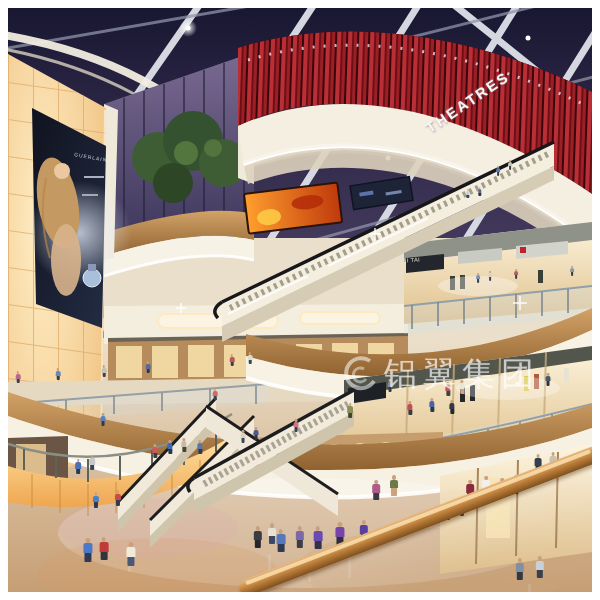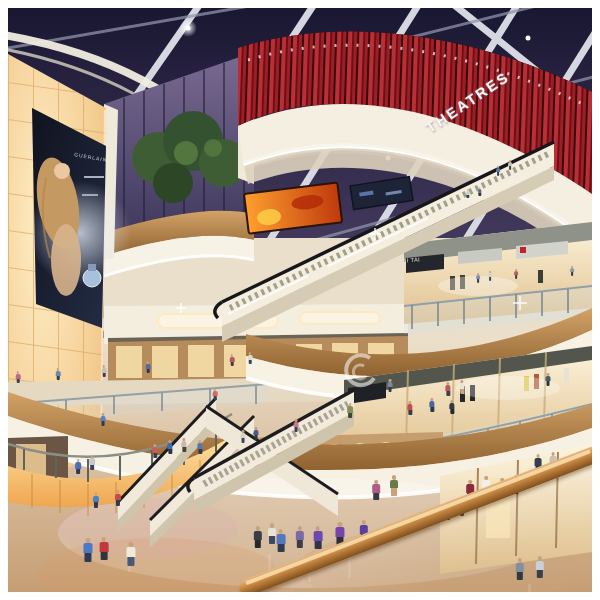--- a/index.html
+++ b/index.html
@@ -691,16 +691,17 @@
     <span class="overlay-text theatres">THEATRES</span>
 
     <div class="rail-glass"></div>
     <div class="handrail"></div>
 
     <div class="watermark">
       <svg width="40" height="40" viewBox="0 0 40 40">
         <path d="M30,6 A15,15 0 1,0 34,26" stroke="rgba(255,255,255,0.55)" stroke-width="4" fill="none"></path>
         <path d="M24,14 A7,7 0 1,0 26,24" stroke="rgba(255,255,255,0.45)" stroke-width="3" fill="none"></path>
       </svg>
+      <span class="wm-text">铝翼集团</span>
     </div>
 
   </div>
 </div>
 
 </body></html>

